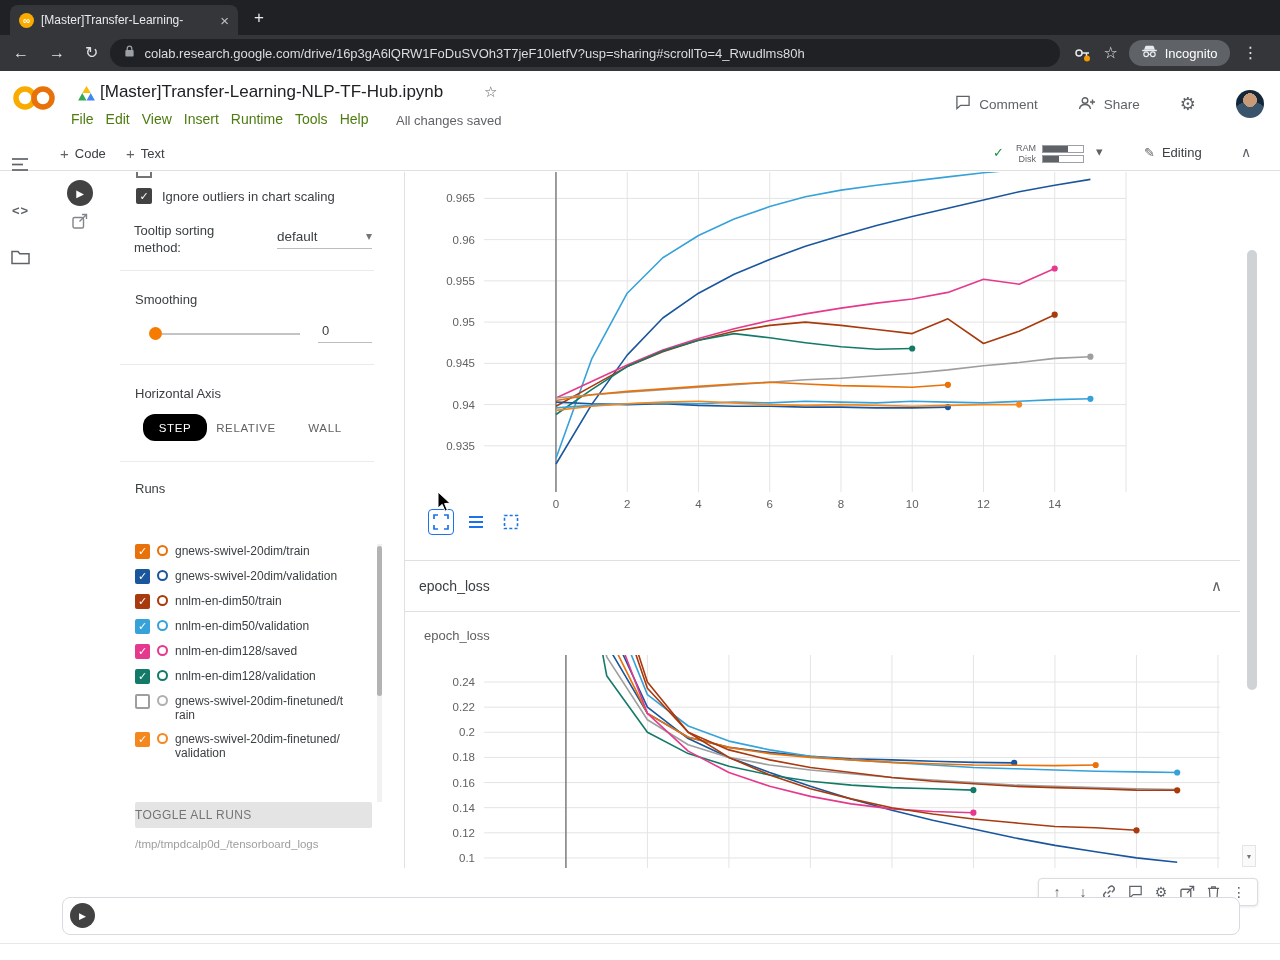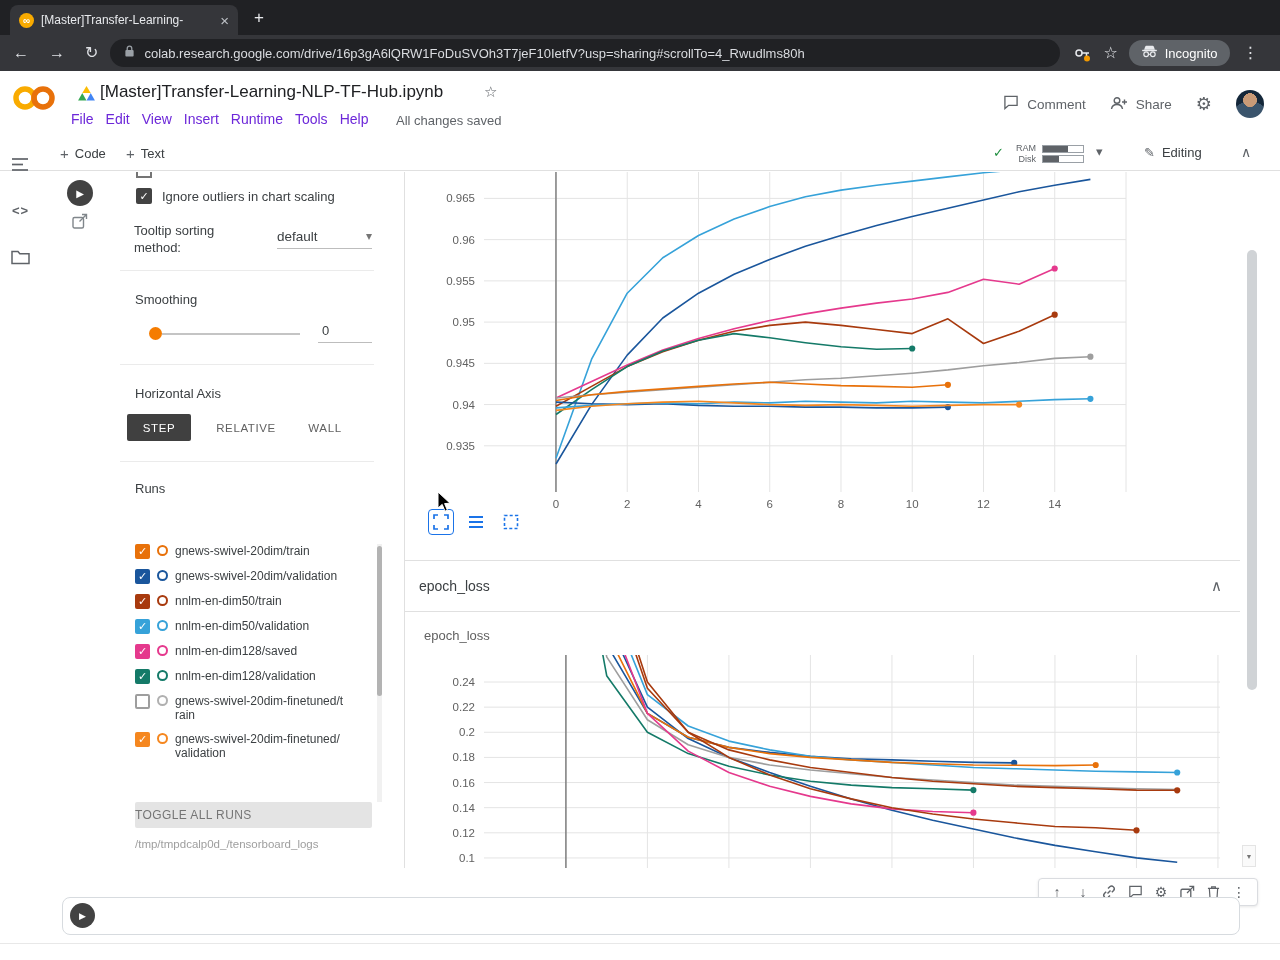--- a/index.html
+++ b/index.html
@@ -23,23 +23,23 @@
 #incog{height:26px;background:#5f6368;border-radius:13px;display:flex;align-items:center;gap:7px;padding:0 12px;margin-left:11px}
 #incog span{font-size:13px;color:#fff}
 #bmenu{margin-left:13px}
 
 
 #cheader{position:absolute;left:0;top:71px;width:1280px;height:67px;background:#fff}
 #clogo{position:absolute;left:10px;top:11px}
 #drivetri{position:absolute;left:78px;top:15px}
 #ntitle{position:absolute;left:100px;top:11px;font-size:17px;color:#202124;white-space:nowrap}
 #tstar{position:absolute;left:484px;top:12px;font-size:15px;color:#5f6368}
-#menubar{position:absolute;left:71px;top:40px;display:flex;gap:12px;font-size:14px;color:#6d28d9}
+#menubar{position:absolute;left:71px;top:40px;display:flex;gap:12px;font-size:14px;color:#4d7c0f}
 #savestatus{position:absolute;left:396px;top:42px;font-size:13px;color:#5f6368;}
-#hdr-right{position:absolute;right:16px;top:19px;display:flex;align-items:center;gap:24px}
+#hdr-right{position:absolute;right:16px;top:19px;display:flex;align-items:center;gap:40px}
 .hbtn{display:flex;align-items:center;gap:8px;font-size:13.5px;color:#5f6368}
 #gear{font-size:18px;color:#5f6368}
 #avatar{width:28px;height:28px;border-radius:50%;background:radial-gradient(circle at 50% 36%,#c89a77 0 30%,rgba(0,0,0,0) 31%),radial-gradient(circle at 50% 112%,#3a546c 0 58%,rgba(0,0,0,0) 59%),#14273a}
 
 
 #nbbar{position:absolute;left:0;top:138px;width:1280px;height:33px;border-bottom:1px solid #e0e0e0;background:#fff}
 .addbtn{position:absolute;top:7px;display:flex;align-items:center;gap:6px;font-size:13px;color:#3c4043}
 .addbtn .plus{color:#5f6368;font-size:15px}
 #chk{position:absolute;left:993px;top:7px;color:#1e8e3e;font-size:13px;font-weight:bold}
 #ramdisk{position:absolute;left:1008px;top:5px;width:28px;font-size:9px;line-height:11px;color:#5f6368;text-align:right}
@@ -65,21 +65,21 @@
 #outliers-lab{position:absolute;left:57px;top:17px}
 #tooltip-lab{position:absolute;left:29px;top:50px;width:112px;line-height:17px}
 #tooltip-dd{position:absolute;left:172px;top:52px;width:95px;height:25px;border-bottom:1px solid #bdbdbd;display:flex;justify-content:space-between;align-items:center;font-size:13.5px;color:#3c4043}
 #tooltip-dd .caret{color:#757575;font-size:12px}
 #smooth-lab{position:absolute;left:30px;top:120px}
 #sl-thumb{position:absolute;left:44px;top:155px;width:13px;height:13px;border-radius:50%;background:#f57c00}
 #sl-track{position:absolute;left:57px;top:161px;width:138px;height:2px;background:#c4c4c4}
 #sl-val{position:absolute;left:213px;top:146px;width:54px;height:25px;border-bottom:1px solid #bdbdbd;font-size:13px;color:#3c4043;padding:5px 0 0 4px}
 #haxis-lab{position:absolute;left:30px;top:214px}
 .axbtn{position:absolute;top:242px;height:27px;font-size:11.5px;letter-spacing:.6px;color:#616161;display:flex;align-items:center;justify-content:center}
-#ax-step{left:22px;width:64px;background:#404040;color:#fff;border-radius:2px}
+#ax-step{left:38px;width:64px;background:#000000;color:#fff;border-radius:12px}
 #ax-rel{left:104px;width:74px}
 #ax-wall{left:192px;width:56px}
 #runs-lab{position:absolute;left:30px;top:309px}
 #runfilter{position:absolute;left:30px;top:334px;width:237px;height:24px;border:none;outline:none;border-bottom:1px solid #bdbdbd;font-size:13px;font-family:inherit;color:#3c4043;background:transparent}
 #runfilter::placeholder{color:#9e9e9e}
 #runslist{position:absolute;left:30px;top:372px;width:240px;height:258px;overflow:hidden}
 .run-row{display:flex;align-items:flex-start;gap:7px;margin-bottom:10px}
 .run-cb{width:15px;height:15px;border-radius:2px;border:2px solid #9e9e9e;flex:none;color:#fff;font-size:11px;line-height:15px;text-align:center;font-weight:bold}
 .run-cb.checked{border:none}
 .run-circle{width:11px;height:11px;border-radius:50%;border:2px solid #b0b0b0;flex:none;margin-top:1px}

